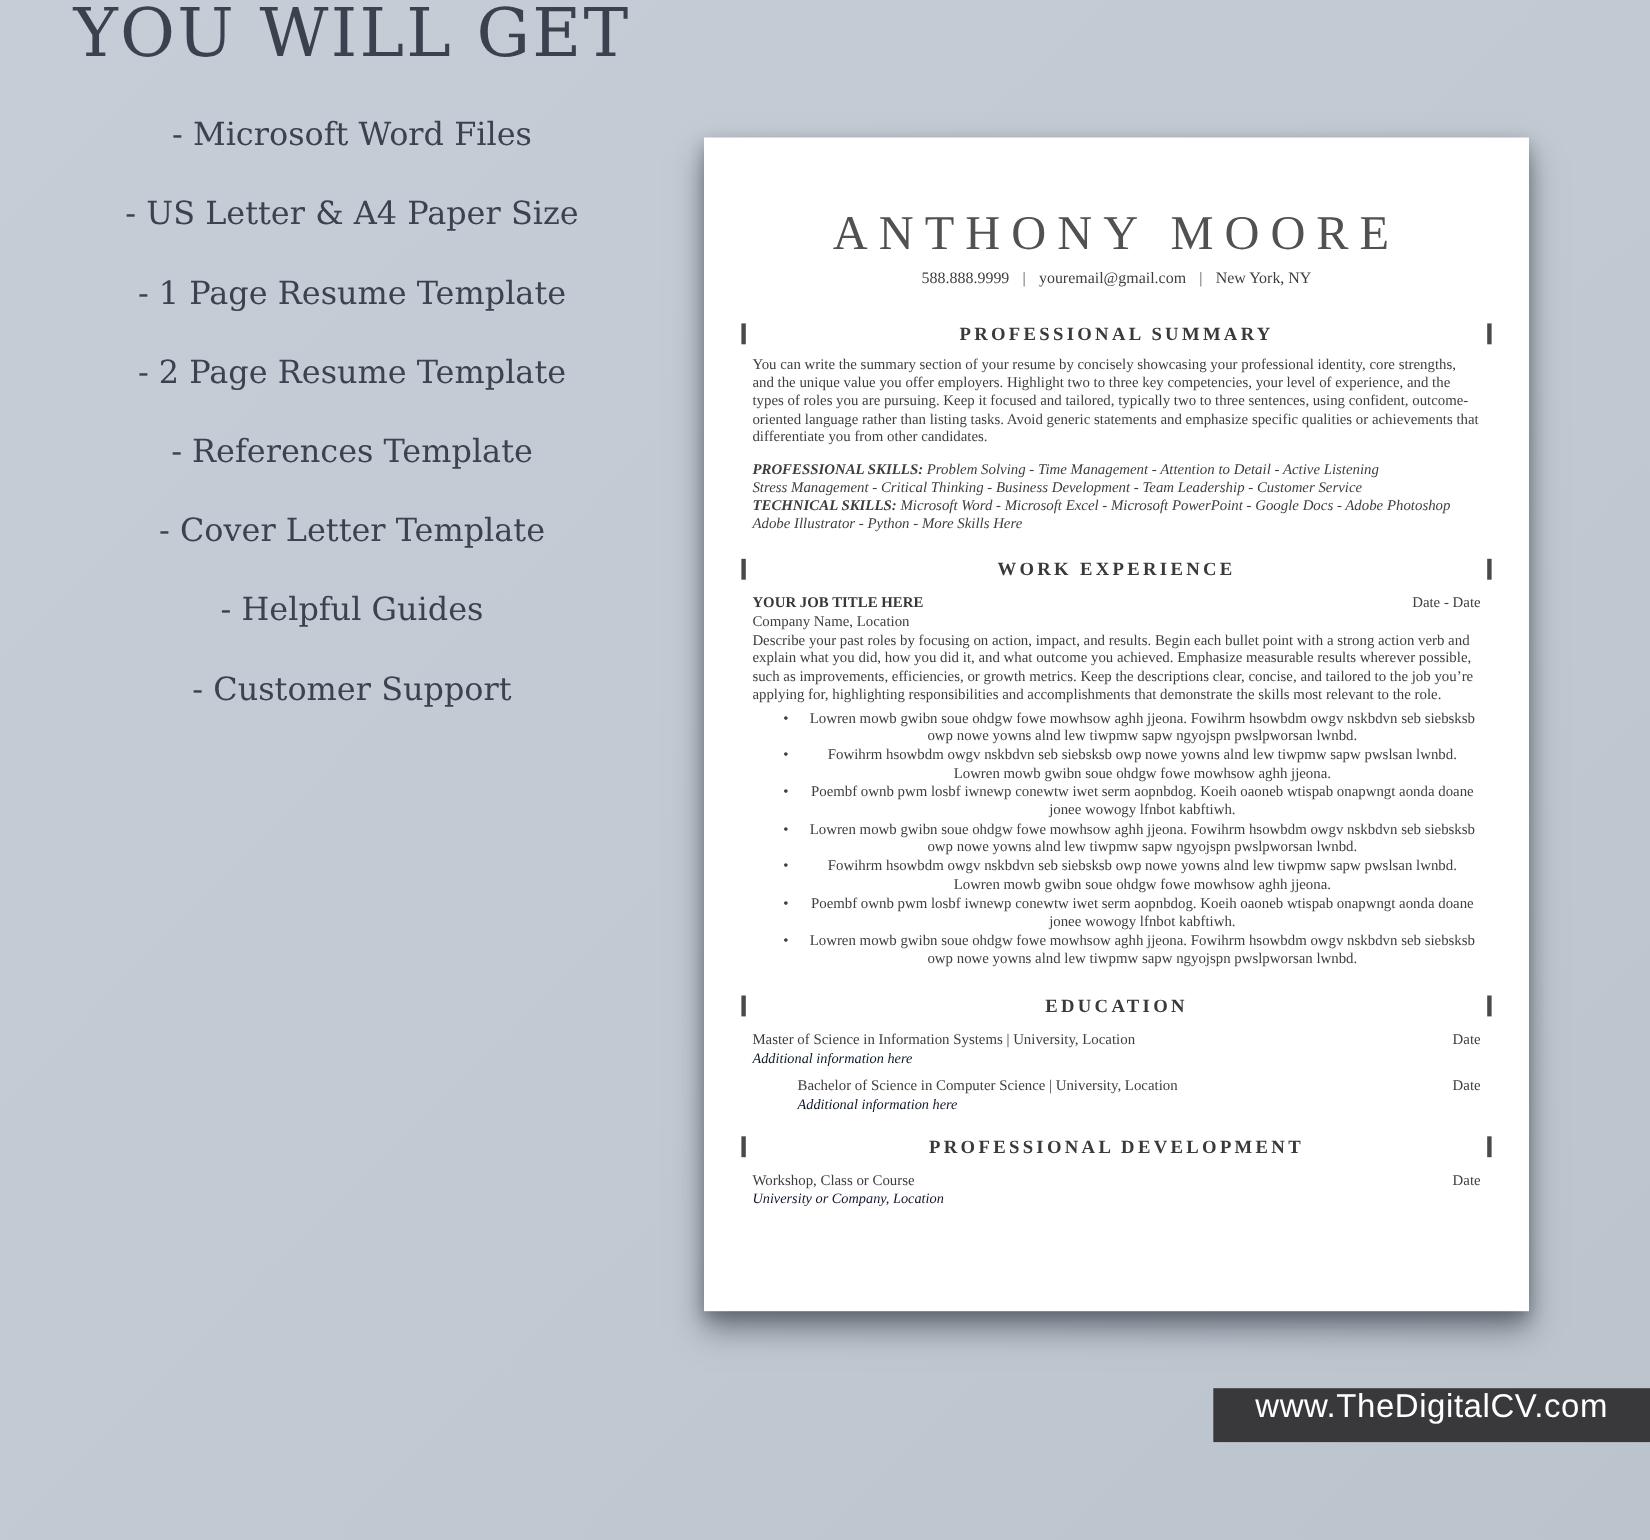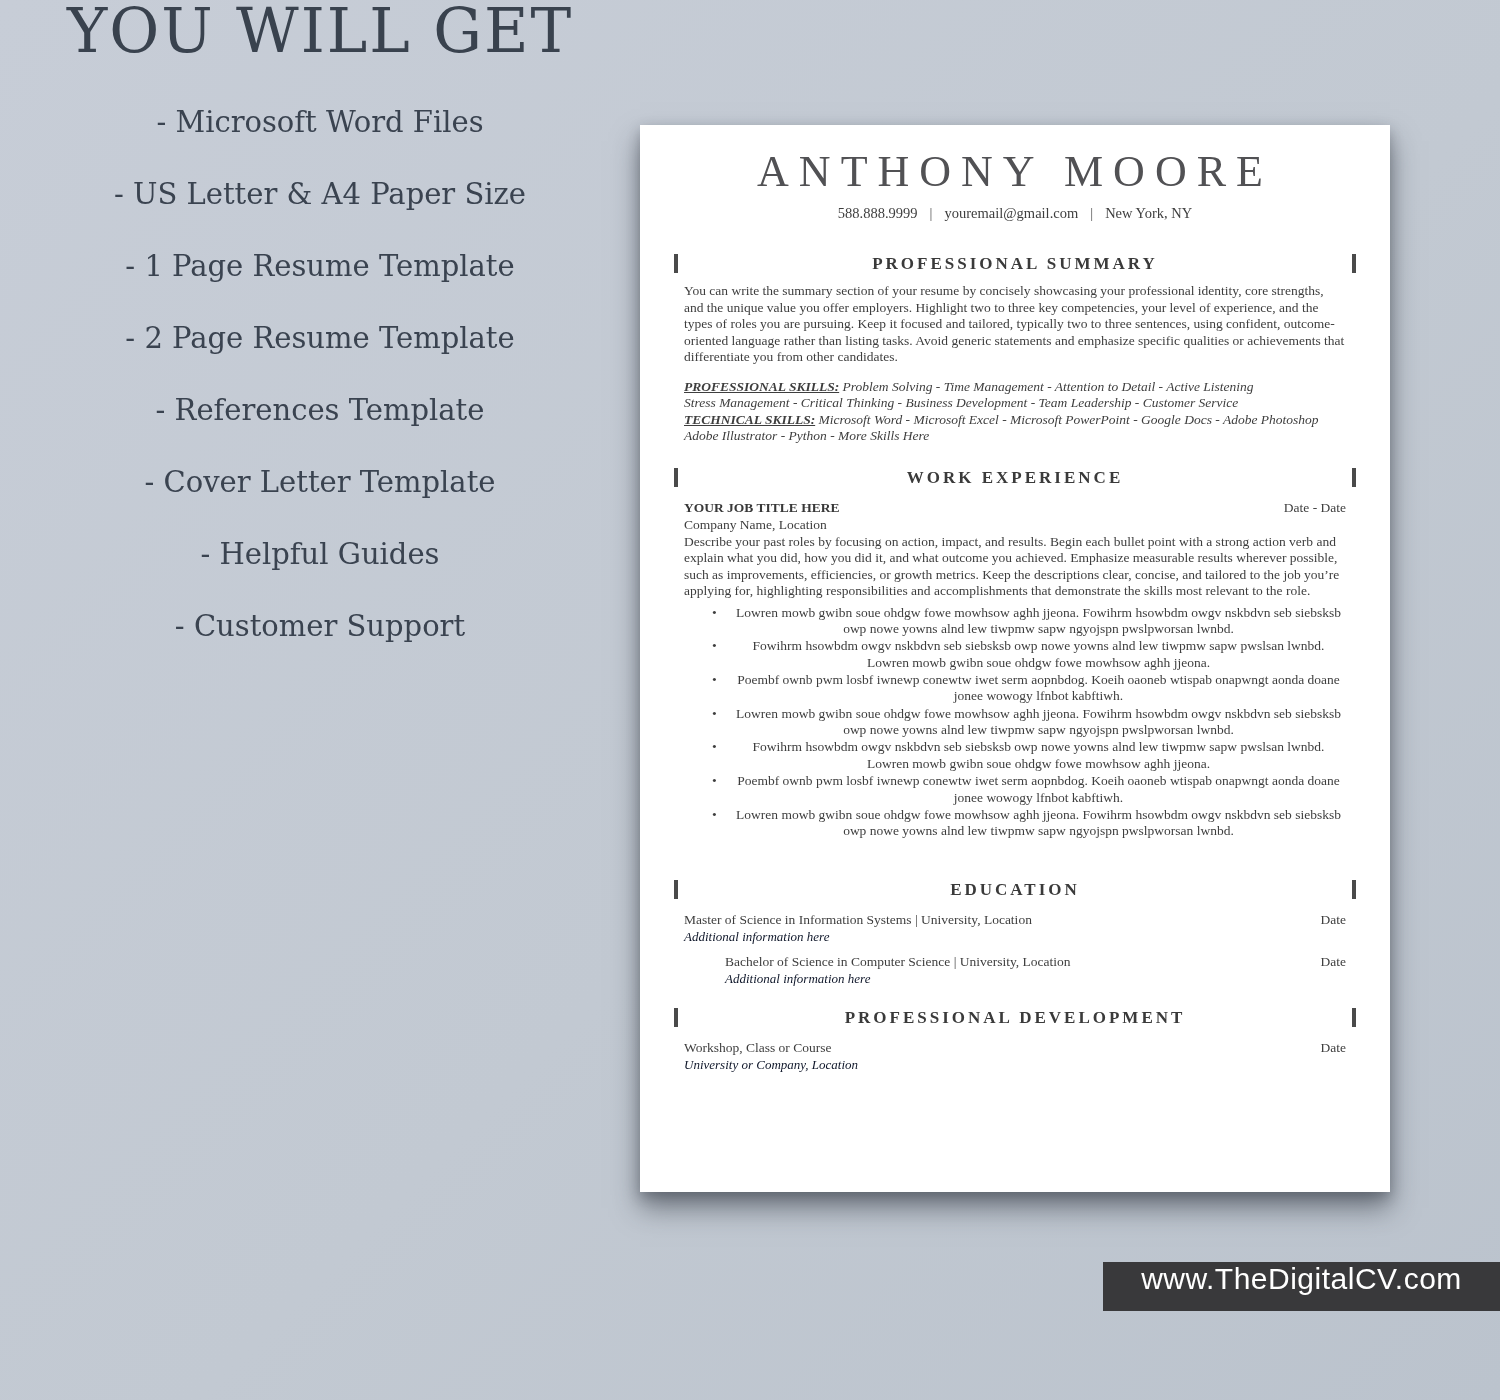--- a/index.html
+++ b/index.html
@@ -19,21 +19,21 @@
     font-weight:500;color:#39424e;
   }
   .promo-list{list-style:none;margin:0;padding:0;}
   .promo-list li{
     font-size:29px;line-height:30px;margin-bottom:42px;color:#3a4350;
   }
 
   
   .page{
     position:absolute;left:640px;top:125px;width:750px;height:1067px;
-    background:#ffffff;box-sizing:border-box;padding:20px 44px 0 44px;
+    background:#ffffff;box-sizing:border-box;padding:60px 44px 0 44px;
     box-shadow:0 16px 26px rgba(36,41,52,.5),0 5px 12px rgba(36,41,52,.28);
     color:#3e3e3e;
   }
   .r-name{
     margin:0;text-align:center;font-size:44px;line-height:53px;font-weight:400;
     letter-spacing:10px;color:#515154;white-space:nowrap;
   }
   .r-contact{
     margin-top:6px;text-align:center;font-size:14.5px;line-height:19px;color:#3e3e3e;
   }
@@ -45,39 +45,39 @@
   }
   .sec-head .bar{
     position:absolute;top:1px;width:4px;height:19px;background:#4a4a4a;
   }
   .sec-head .bar.l{left:-10px;}
   .sec-head .bar.r{right:-10px;}
 
   .body-text{margin:8px 0 0 0;font-size:13.5px;line-height:16.5px;color:#3e3e3e;}
 
   .skills{margin:13px 0 0 0;font-size:13.5px;line-height:16.5px;font-style:italic;color:#3e3e3e;}
-  .skills .b{font-weight:bold;text-decoration:underline;}
+  .skills .b{font-weight:bold;}
 
   .sec-head.we{margin-top:22px;}
   .job-row{display:flex;justify-content:space-between;margin-top:10px;
     font-size:13.5px;line-height:17px;}
   .job-title{font-weight:bold;color:#383838;}
   .job-date{color:#3e3e3e;}
   .company{font-size:13.5px;line-height:17px;}
 
   ul.bullets{margin:5px 0 0 28px;padding:0;list-style:none;text-align:center;}
   ul.bullets li{
     position:relative;padding-left:19px;font-size:13.5px;line-height:16.6px;
     margin-bottom:0.5px;color:#3e3e3e;
   }
   ul.bullets li::before{
     content:"\2022";position:absolute;left:0;top:0;font-size:13.5px;color:#3e3e3e;
   }
 
-  .sec-head.edu{margin-top:39px;}
+  .sec-head.edu{margin-top:24px;}
   .entry{margin-top:10px;}
   .entry-row{display:flex;justify-content:space-between;font-size:13.5px;line-height:17px;}
   .entry-note{font-size:13px;line-height:17px;font-style:italic;color:#0f172a;}
 
   .sec-head.pd{margin-top:20px;text-align:center;}
 
   
   .banner{
     position:absolute;right:0;top:1262px;height:49px;width:397px;
     background:#39393b;color:#ffffff;box-sizing:border-box;

